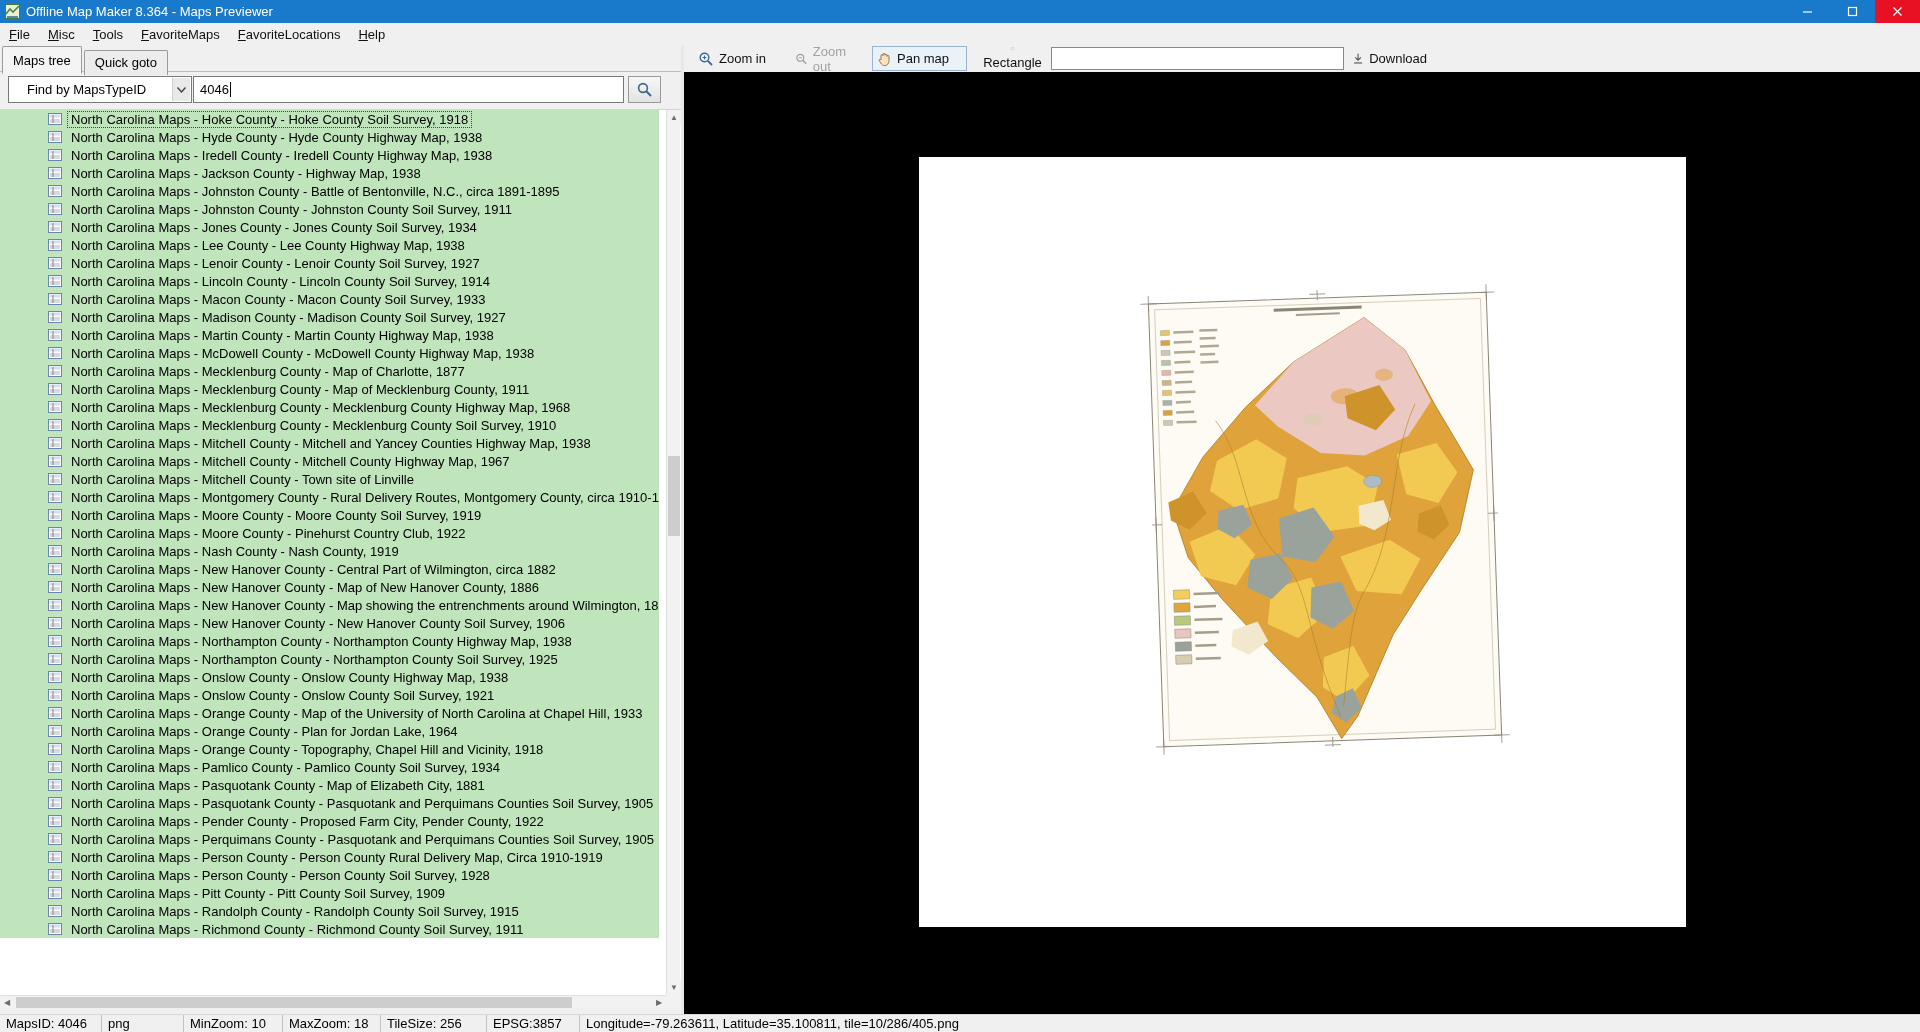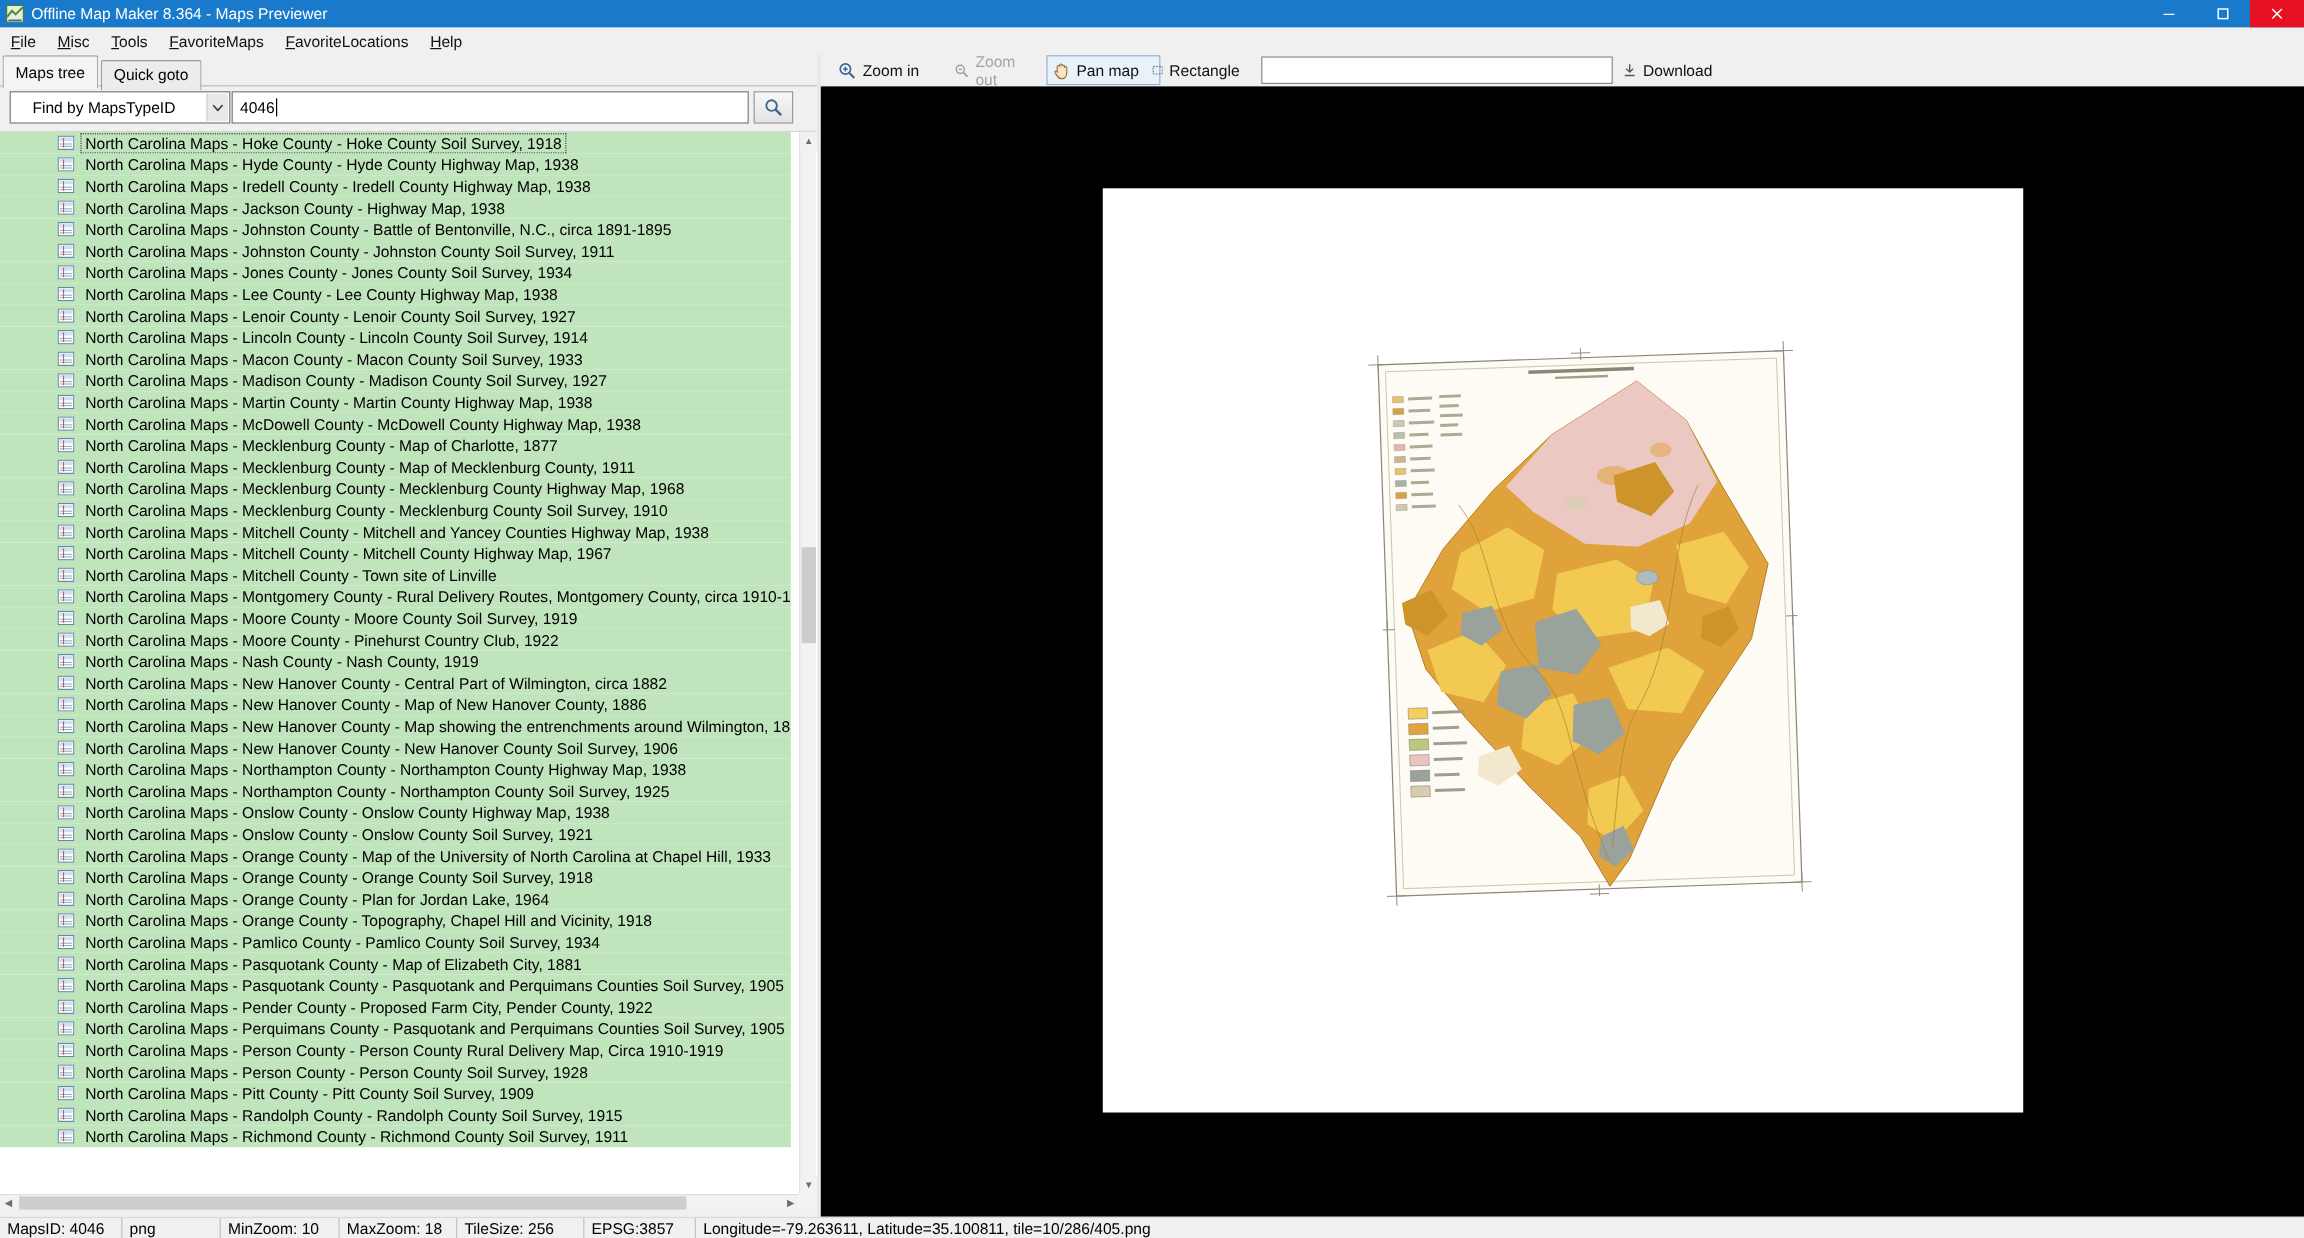--- a/index.html
+++ b/index.html
@@ -96,21 +96,21 @@
   .map-toolbar{position:absolute;left:684px;top:45px;width:1236px;height:27px;background:var(--chrome);}
   .tb-btn{
     position:absolute;top:1px;height:25px;display:flex;align-items:center;gap:5px;
     font-size:13px;color:#111;padding:0 4px;background:transparent;border:1px solid transparent;
   }
   .tb-btn.disabled{color:#a3a3a3;}
   .tb-btn.toggled{border:1px solid #9ab4d0;background:#e9f1f9;}
   .tb-zoomin{left:9px;width:81px;}
   .tb-zoomout{left:106px;width:72px;}
   .tb-pan{left:188px;width:95px;}
-  .tb-rect{left:271px;width:83px;}
+  .tb-rect{left:287px;width:83px;flex-direction:column;}
   .tb-input{
     position:absolute;left:367px;top:2px;width:293px;height:23px;background:#fff;
     border:1px solid #8a8a8a;
   }
   .tb-download{left:663px;width:85px;}
 
   .map-viewport{position:absolute;left:684px;top:72px;width:1236px;height:942px;background:#000;overflow:hidden;}
   .map-panel{position:absolute;left:235px;top:85px;width:767px;height:770px;background:#fff;}
 
   
@@ -493,29 +493,20 @@
     <span class="tree-label">North Carolina Maps - Onslow County - Onslow County Soil Survey, 1921</span>
   </div>
           <div class="tree-row">
     <span class="tree-icon"><svg width="14" height="12" viewBox="0 0 14 12">
                 <rect x="0.5" y="0.5" width="13" height="11" fill="#fdfdfd" stroke="#6a87a8"></rect>
                 <rect x="1.5" y="1.5" width="11" height="3" fill="#cfe0f0"></rect>
                 <path d="M2 7 h10 M2 9 h10" stroke="#8aa5c0" stroke-width="0.8"></path>
                 <path d="M5 2 v8" stroke="#b05050" stroke-width="0.8"></path>
               </svg></span>
     <span class="tree-label">North Carolina Maps - Orange County - Map of the University of North Carolina at Chapel Hill, 1933</span>
-  </div>
-          <div class="tree-row">
-    <span class="tree-icon"><svg width="14" height="12" viewBox="0 0 14 12">
-                <rect x="0.5" y="0.5" width="13" height="11" fill="#fdfdfd" stroke="#6a87a8"></rect>
-                <rect x="1.5" y="1.5" width="11" height="3" fill="#cfe0f0"></rect>
-                <path d="M2 7 h10 M2 9 h10" stroke="#8aa5c0" stroke-width="0.8"></path>
-                <path d="M5 2 v8" stroke="#b05050" stroke-width="0.8"></path>
-              </svg></span>
-    <span class="tree-label">North Carolina Maps - Orange County - Orange County Soil Survey, 1918</span>
   </div>
           <div class="tree-row">
     <span class="tree-icon"><svg width="14" height="12" viewBox="0 0 14 12">
                 <rect x="0.5" y="0.5" width="13" height="11" fill="#fdfdfd" stroke="#6a87a8"></rect>
                 <rect x="1.5" y="1.5" width="11" height="3" fill="#cfe0f0"></rect>
                 <path d="M2 7 h10 M2 9 h10" stroke="#8aa5c0" stroke-width="0.8"></path>
                 <path d="M5 2 v8" stroke="#b05050" stroke-width="0.8"></path>
               </svg></span>
     <span class="tree-label">North Carolina Maps - Orange County - Plan for Jordan Lake, 1964</span>
   </div>

